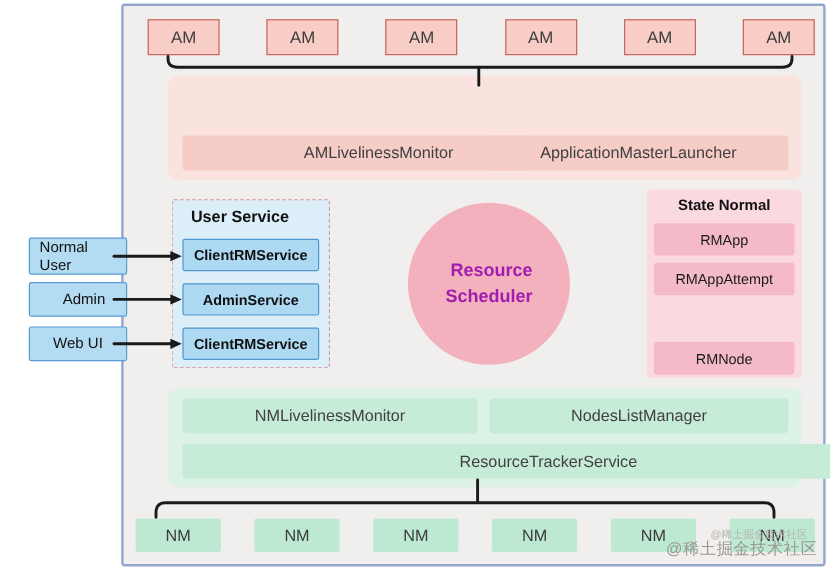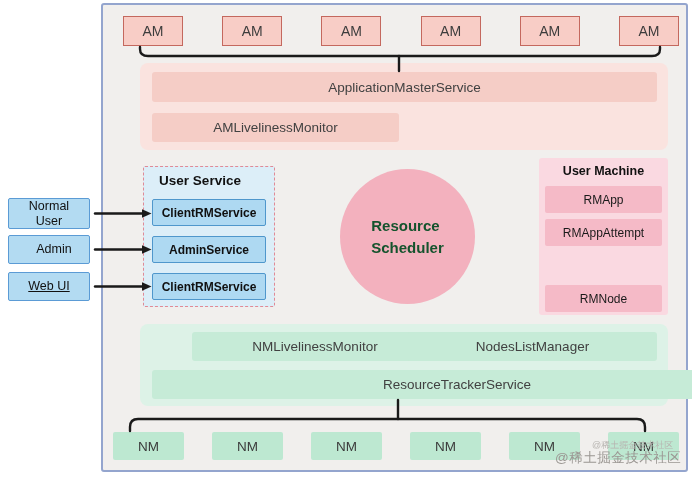--- a/index.html
+++ b/index.html
@@ -27,48 +27,48 @@
     background:#fae3df;border-radius:8px;}
   .panel-green{position:absolute;left:140px;top:324px;width:528px;height:82px;
     background:#ddf2e7;border-radius:8px;}
 
   .bar{position:absolute;display:flex;align-items:center;justify-content:center;
     font-size:13.5px;color:#414141;font-weight:500;border-radius:3px;}
   .bar-pink{background:#f5cdc6;}
   .bar-green{background:#c6ebd7;}
 
   #bar-ams{left:152px;top:72px;width:505px;height:30px;}
-  #bar-amlm{left:152px;top:113px;width:247px;height:29px;}
+  #bar-amlm{left:152px;top:113px;width:247px;height:29px;padding-left:40px;}
   #bar-aml{left:407px;top:113px;width:250px;height:29px;}
-  #bar-nmlm{left:152px;top:332px;width:246px;height:29px;margin-left:40px;}
+  #bar-nmlm{left:152px;top:332px;width:246px;height:29px;}
   #bar-nlm{left:408px;top:332px;width:249px;height:29px;}
   #bar-rts{left:152px;top:370px;width:610px;height:29px;}
 
   
   .user-service{position:absolute;left:143px;top:166px;width:132px;height:141px;
     background:#dceef8;border:1.5px dashed #e08a96;border-radius:2px;box-sizing:border-box;}
   .user-service-title{position:absolute;left:143px;top:173px;width:114px;text-align:center;
     font-size:13.5px;font-weight:600;color:#111;}
   .svc-box{position:absolute;left:152px;width:114px;height:27px;background:#aed9f2;
     border:1.5px solid #4f97cc;border-radius:2px;box-sizing:border-box;
     display:flex;align-items:center;justify-content:center;
     font-size:12px;font-weight:600;color:#101010;}
   #svc-1{top:199px;} #svc-2{top:236px;} #svc-3{top:273px;}
 
   
-  .client-box{position:absolute;left:8px;width:82px;background:#b3dbf2;
+  .client-box{position:absolute;left:24px;width:82px;background:#b3dbf2;
     border:1.5px solid #5b9bd5;border-radius:2px;box-sizing:border-box;
-    display:flex;align-items:center;justify-content:center;text-align:center;
+    display:flex;align-items:center;justify-content:center;text-align:left;
     font-size:12.5px;font-weight:500;color:#111;line-height:1.15;padding:0 8px;}
-  #client-1{top:198px;height:31px;} #client-2{top:235px;height:29px;padding-left:18px;} #client-3{top:272px;height:29px;text-decoration:underline;}
+  #client-1{top:198px;height:31px;} #client-2{top:235px;height:29px;padding-left:18px;} #client-3{top:272px;height:29px;}
 
   
   .scheduler-circle{position:absolute;left:340px;top:169px;width:135px;height:135px;
     background:#f3b1be;border-radius:50%;display:flex;align-items:center;justify-content:center;
-    text-align:left;font-size:15px;font-weight:bold;color:#14532d;line-height:1.45;
+    text-align:right;font-size:15px;font-weight:bold;color:#a21caf;line-height:1.45;
     white-space:pre-line;}
 
   
   .state-machine{position:absolute;left:539px;top:158px;width:129px;height:157px;
     background:#fad9e1;border-radius:3px;}
   .state-machine-title{position:absolute;left:539px;top:164px;width:129px;text-align:center;
     font-size:12.5px;font-weight:600;color:#111;}
   .state-box{position:absolute;left:545px;width:117px;height:27px;background:#f5bac7;
     border-radius:2px;display:flex;align-items:center;justify-content:center;
     font-size:12px;font-weight:400;color:#1a1a1a;}
@@ -92,38 +92,38 @@
   <div class="am-row">
     <div class="am-box">AM</div>
     <div class="am-box">AM</div>
     <div class="am-box">AM</div>
     <div class="am-box">AM</div>
     <div class="am-box">AM</div>
     <div class="am-box">AM</div>
   </div>
 
   <div class="panel-pink"></div>
-  <div class="bar bar-pink" id="bar-ams">ApplicationMasterService</div>
   <div class="bar bar-pink" id="bar-amlm">AMLivelinessMonitor</div>
+  <div class="bar bar-pink" id="bar-aml">ApplicationMasterLauncher</div>
 
   <div class="client-box" id="client-1">Normal User</div>
   <div class="client-box" id="client-2">Admin</div>
   <div class="client-box" id="client-3">Web UI</div>
 
   <div class="user-service"></div>
   <div class="user-service-title">User Service</div>
   <div class="svc-box" id="svc-1">ClientRMService</div>
   <div class="svc-box" id="svc-2">AdminService</div>
   <div class="svc-box" id="svc-3">ClientRMService</div>
 
   <div class="scheduler-circle">Resource
 Scheduler</div>
 
   <div class="state-machine"></div>
-  <div class="state-machine-title">User Machine</div>
+  <div class="state-machine-title">State Normal</div>
   <div class="state-box" id="state-1">RMApp</div>
   <div class="state-box" id="state-2">RMAppAttempt</div>
   <div class="state-box" id="state-4">RMNode</div>
 
   <div class="panel-green"></div>
   <div class="bar bar-green" id="bar-nmlm">NMLivelinessMonitor</div>
   <div class="bar bar-green" id="bar-nlm">NodesListManager</div>
   <div class="bar bar-green" id="bar-rts">ResourceTrackerService</div>
 
   <div class="nm-row">

